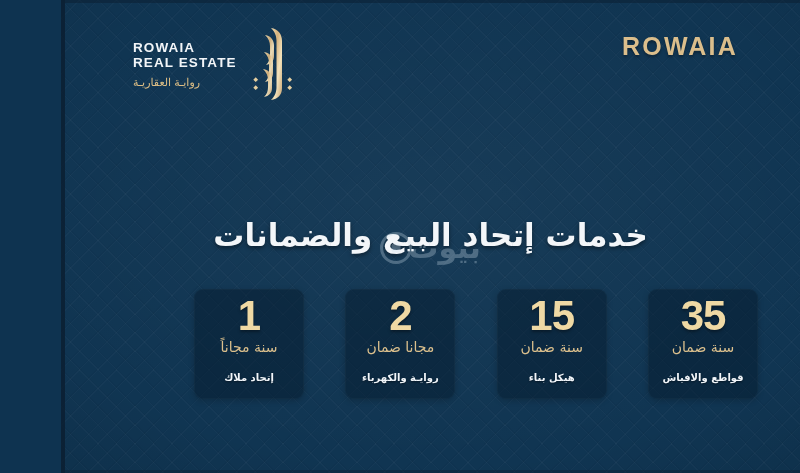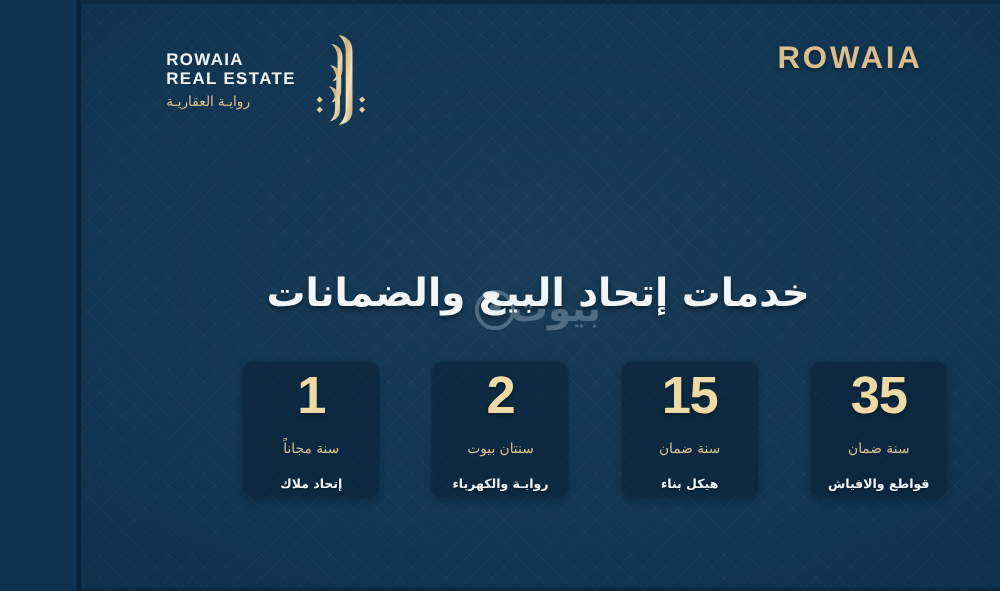--- a/index.html
+++ b/index.html
@@ -223,23 +223,23 @@
     color: #efd9a4;
     font-family: "Liberation Sans", sans-serif;
     font-weight: bold;
     font-size: 42px;
     line-height: 1.02;
     letter-spacing: -1px;
     text-shadow: 0 2px 3px rgba(0,0,0,.35);
   }
   .card-term {
     color: #dcc08d;
-    font-size: 11px;
+    font-size: 14px;
     font-family: "DejaVu Sans", sans-serif;
-    margin-top: 14px;
+    margin-top: 1px;
     direction: rtl;
     white-space: nowrap;
   }
   .card-label {
     color: #f2f6fa;
     font-size: 10px;
     font-weight: bold;
     font-family: "DejaVu Sans", sans-serif;
     margin-top: 17px;
     direction: rtl;
@@ -313,21 +313,21 @@
   <div id="cards">
 
     <div class="card">
       <span class="card-number">1</span>
       <span class="card-term">سنة مجاناً</span>
       <span class="card-label">إتحاد ملاك</span>
     </div>
 
     <div class="card">
       <span class="card-number">2</span>
-      <span class="card-term">سنتان بيوت</span>
+      <span class="card-term">مجانا ضمان</span>
       <span class="card-label">روايـة والكهرباء</span>
     </div>
 
     <div class="card">
       <span class="card-number">15</span>
       <span class="card-term">سنة ضمان</span>
       <span class="card-label">هيكل بناء</span>
     </div>
 
     <div class="card">

